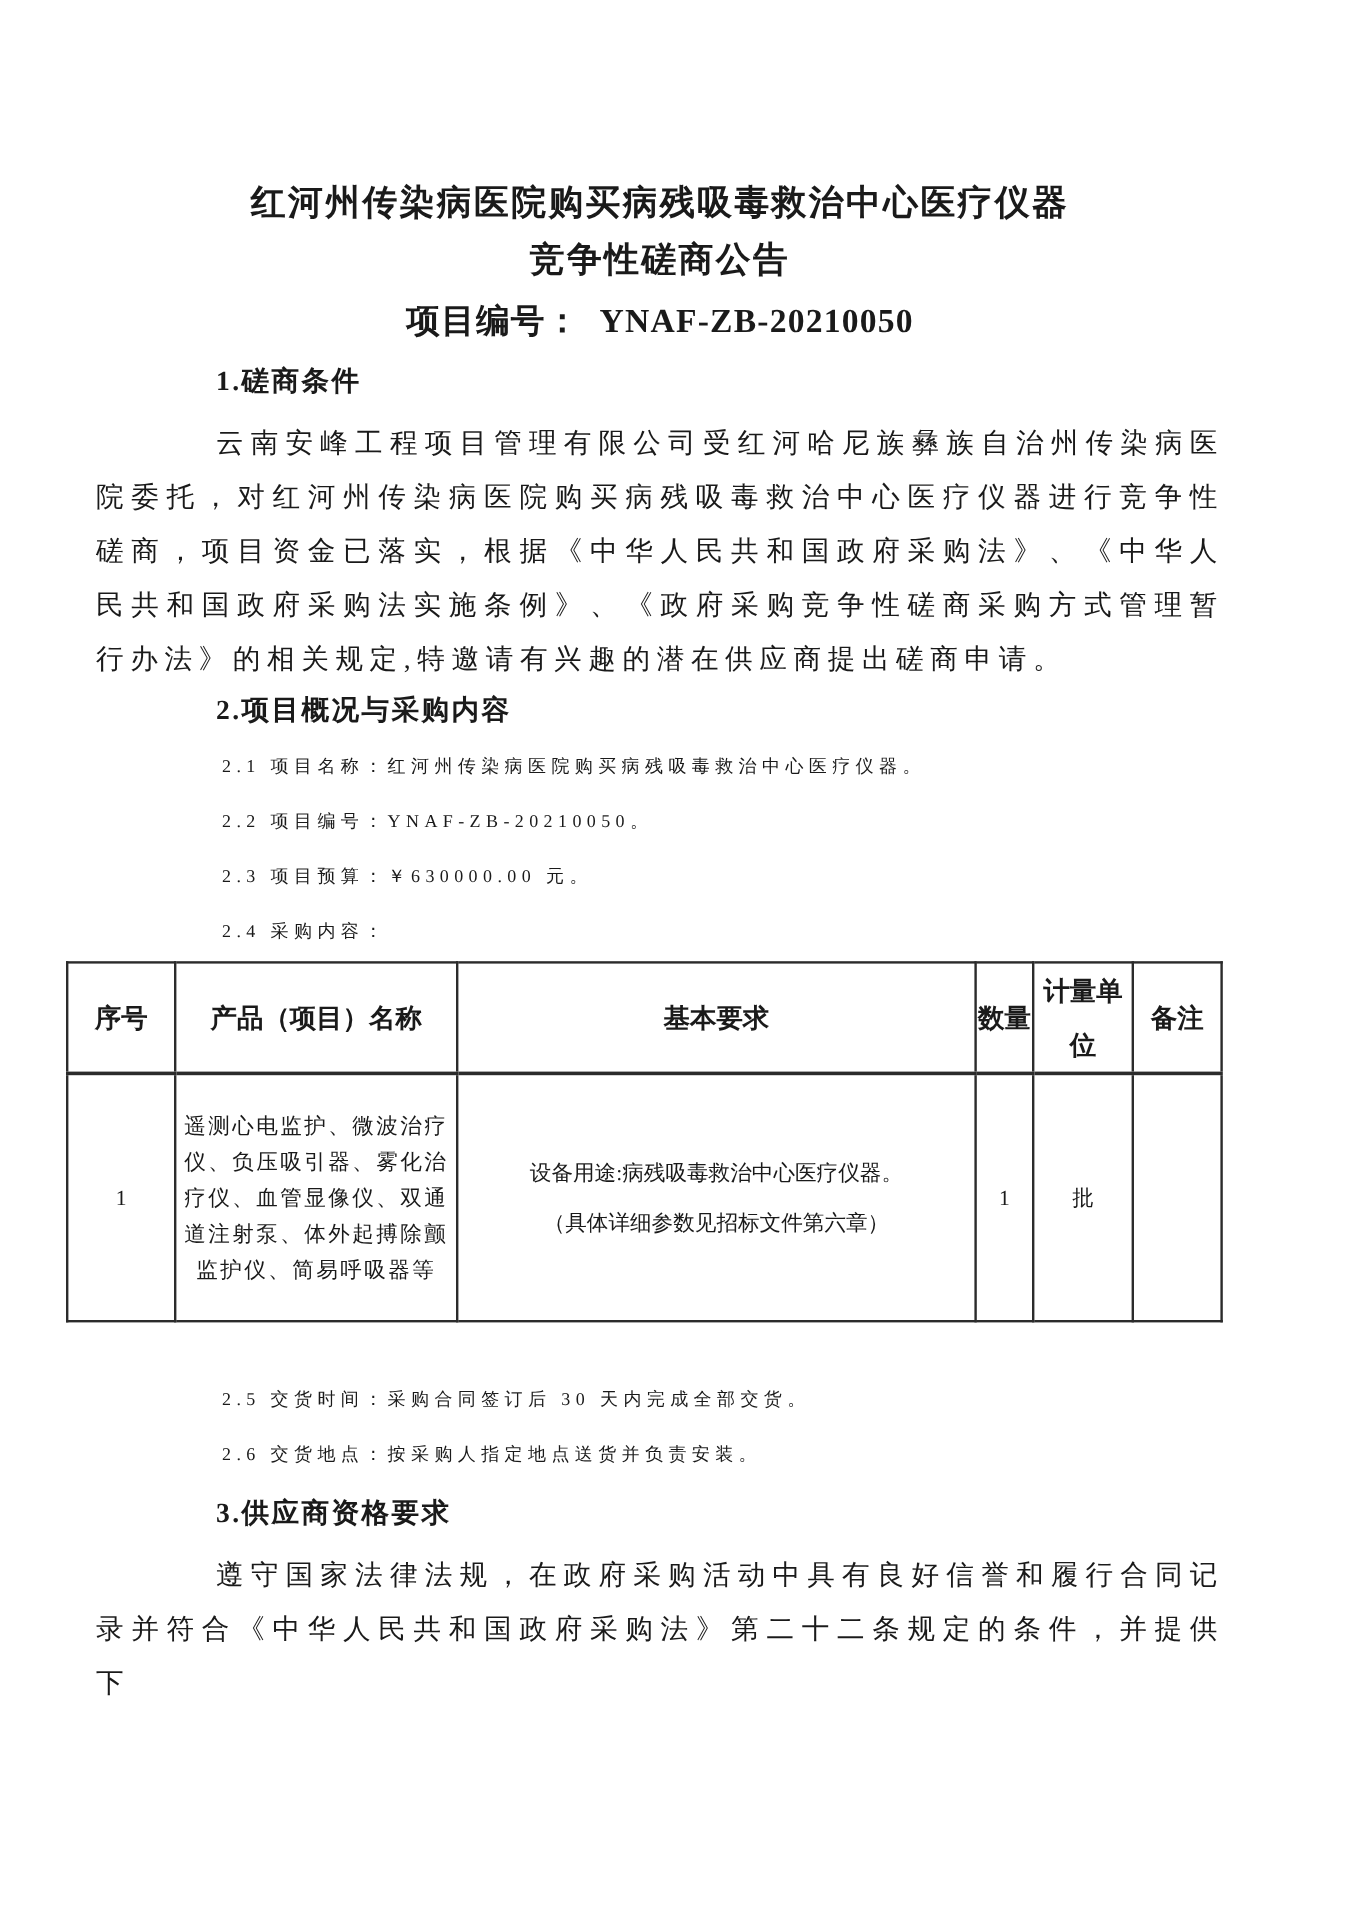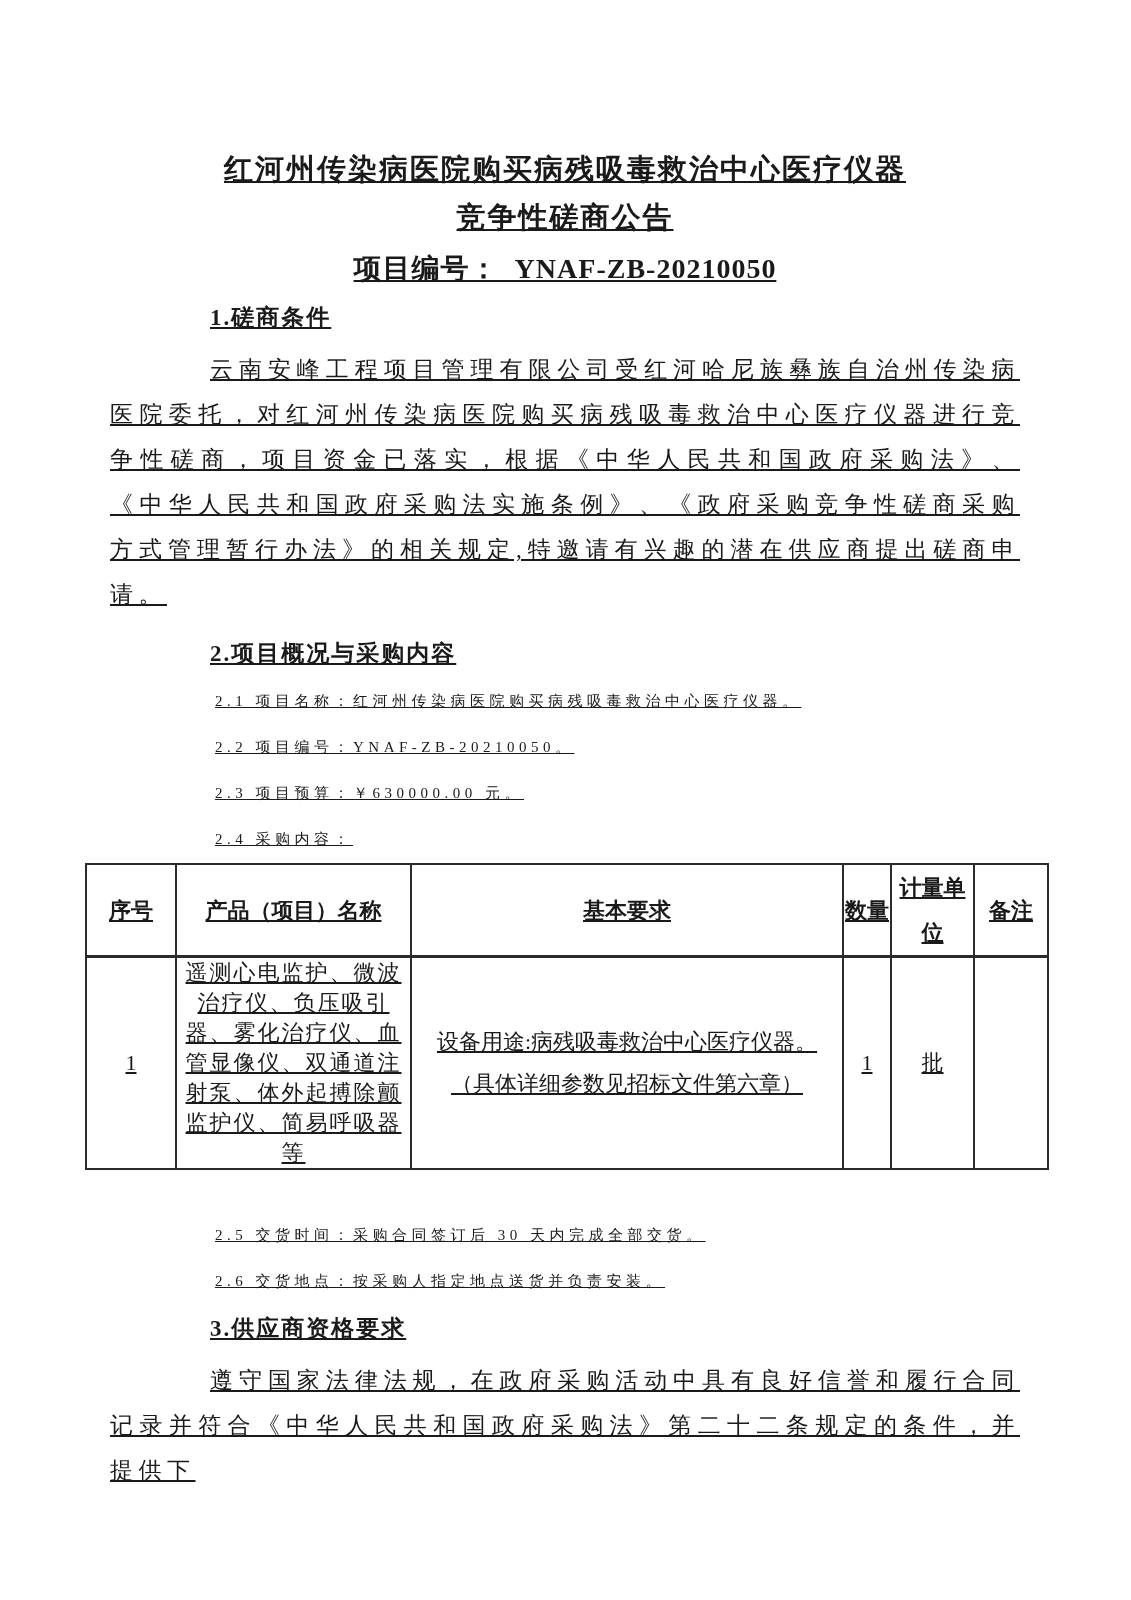--- a/index.html
+++ b/index.html
@@ -5,21 +5,21 @@
   html,body { margin:0; padding:0; background:#ffffff; }
   .page {
     position: relative;
     width: 1131px;
     height: 1600px;
     background: #ffffff;
     overflow: hidden;
     font-family: "Liberation Serif", "DejaVu Serif", serif;
     color: #1a1a1a;
   }
-  .content { padding: 148px 111px 0 110px; text-decoration: underline; }
+  .content { padding: 148px 111px 0 80px; }
 
   .doc-title {
     text-align: center;
     font-size: 29px;
     line-height: 42px;
     font-weight: bold;
     letter-spacing: 2px;
   }
   .doc-title.second { margin-top: 6px; }
 
@@ -34,21 +34,21 @@
   }
 
   .sec-heading {
     font-size: 23px;
     line-height: 32px;
     font-weight: bold;
     letter-spacing: 2px;
     text-indent: 100px;
   }
   .sec1-heading { margin-top: 16px; }
-  .sec2-heading { margin-top: 21px; }
+  .sec2-heading { margin-top: 4px; }
   .sec3-heading { margin-top: 9px; }
 
   .para {
     font-size: 23px;
     line-height: 45px;
     letter-spacing: 5.5px;
     text-align: justify;
     text-indent: 100px;
   }
   .para1 { margin-top: 13px; }
@@ -81,21 +81,21 @@
   table.procurement th {
     height: 88px;
     font-size: 22px;
     line-height: 45px;
     font-weight: bold;
     border-bottom-width: 3px;
     font-family: "Liberation Sans", "DejaVu Sans", sans-serif;
   }
   th.th-wrap { padding: 0 8px; word-break: break-all; }
   th.th-req { vertical-align: top; padding-top: 6px; }
-  table.procurement td { height: 204px; font-size: 22px; margin-left: 36px; }
+  table.procurement td { height: 204px; font-size: 18px; margin-left: 36px; }
   td.cell-seq { font-size: 21px; }
   td.cell-product {
     line-height: 30px;
     letter-spacing: 2px;
     padding: 2px 10px;
     word-break: break-all;
   }
   td.cell-req {
     line-height: 42px;
     white-space: pre-line;

